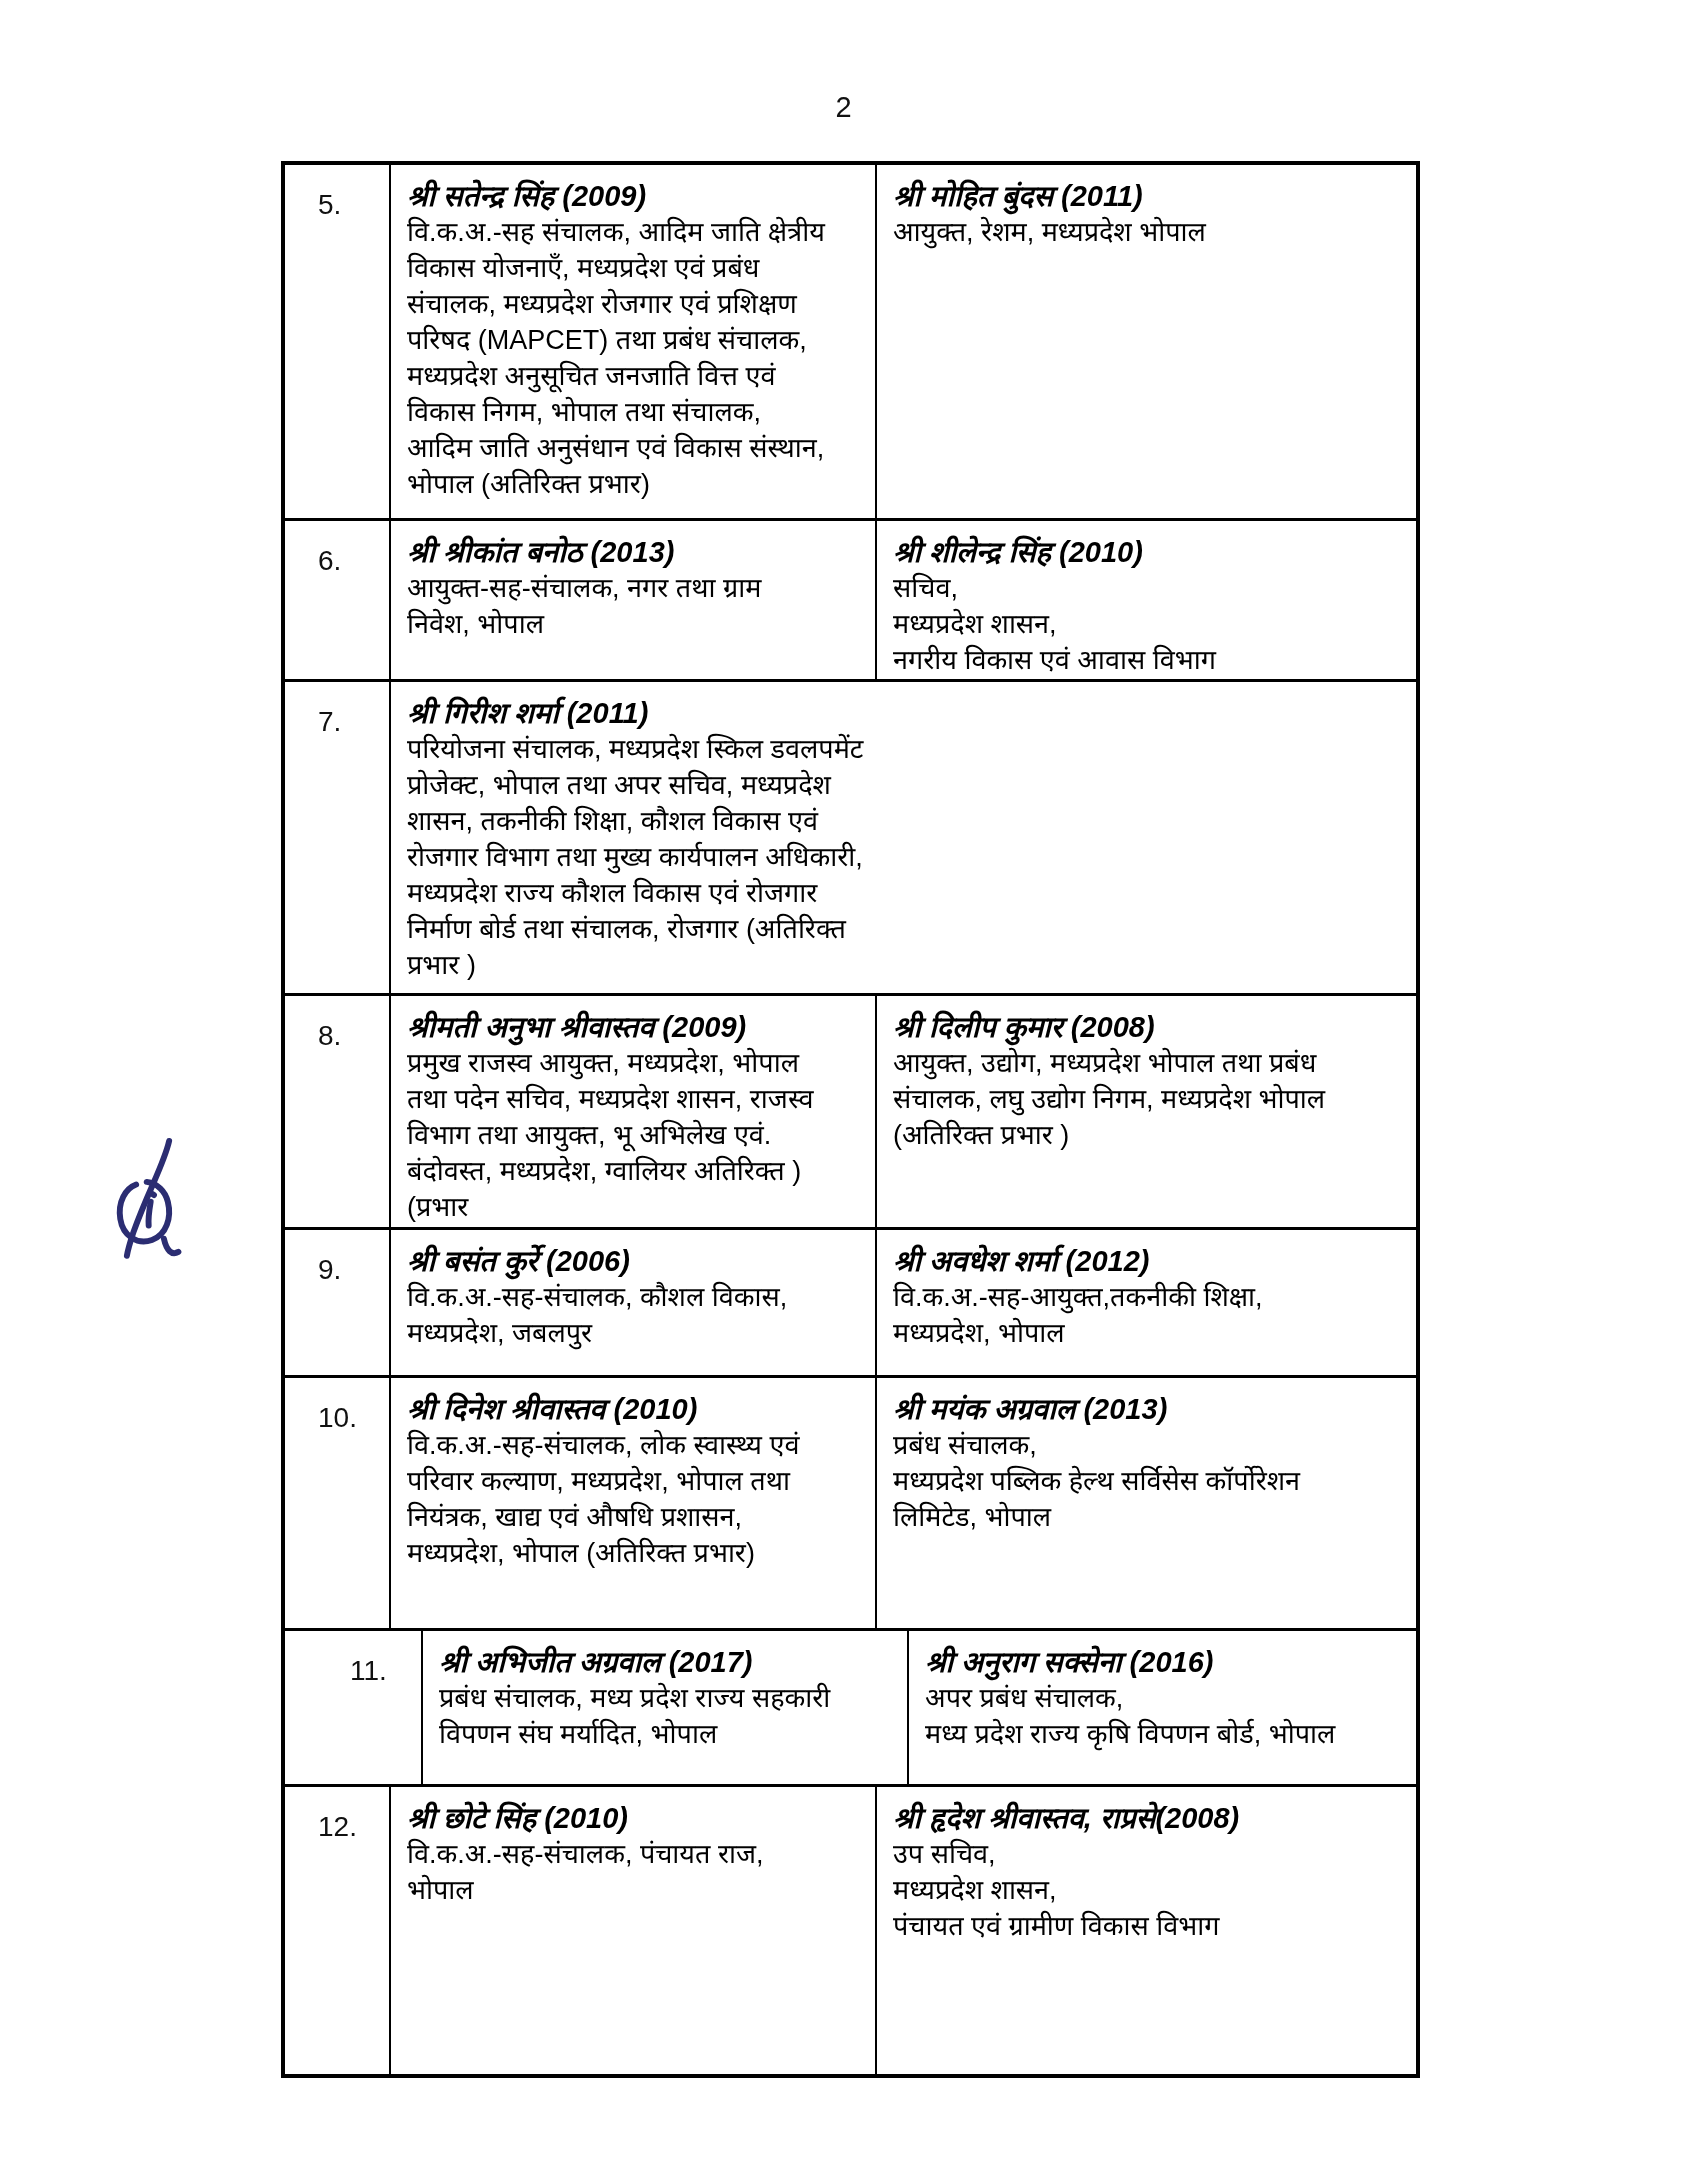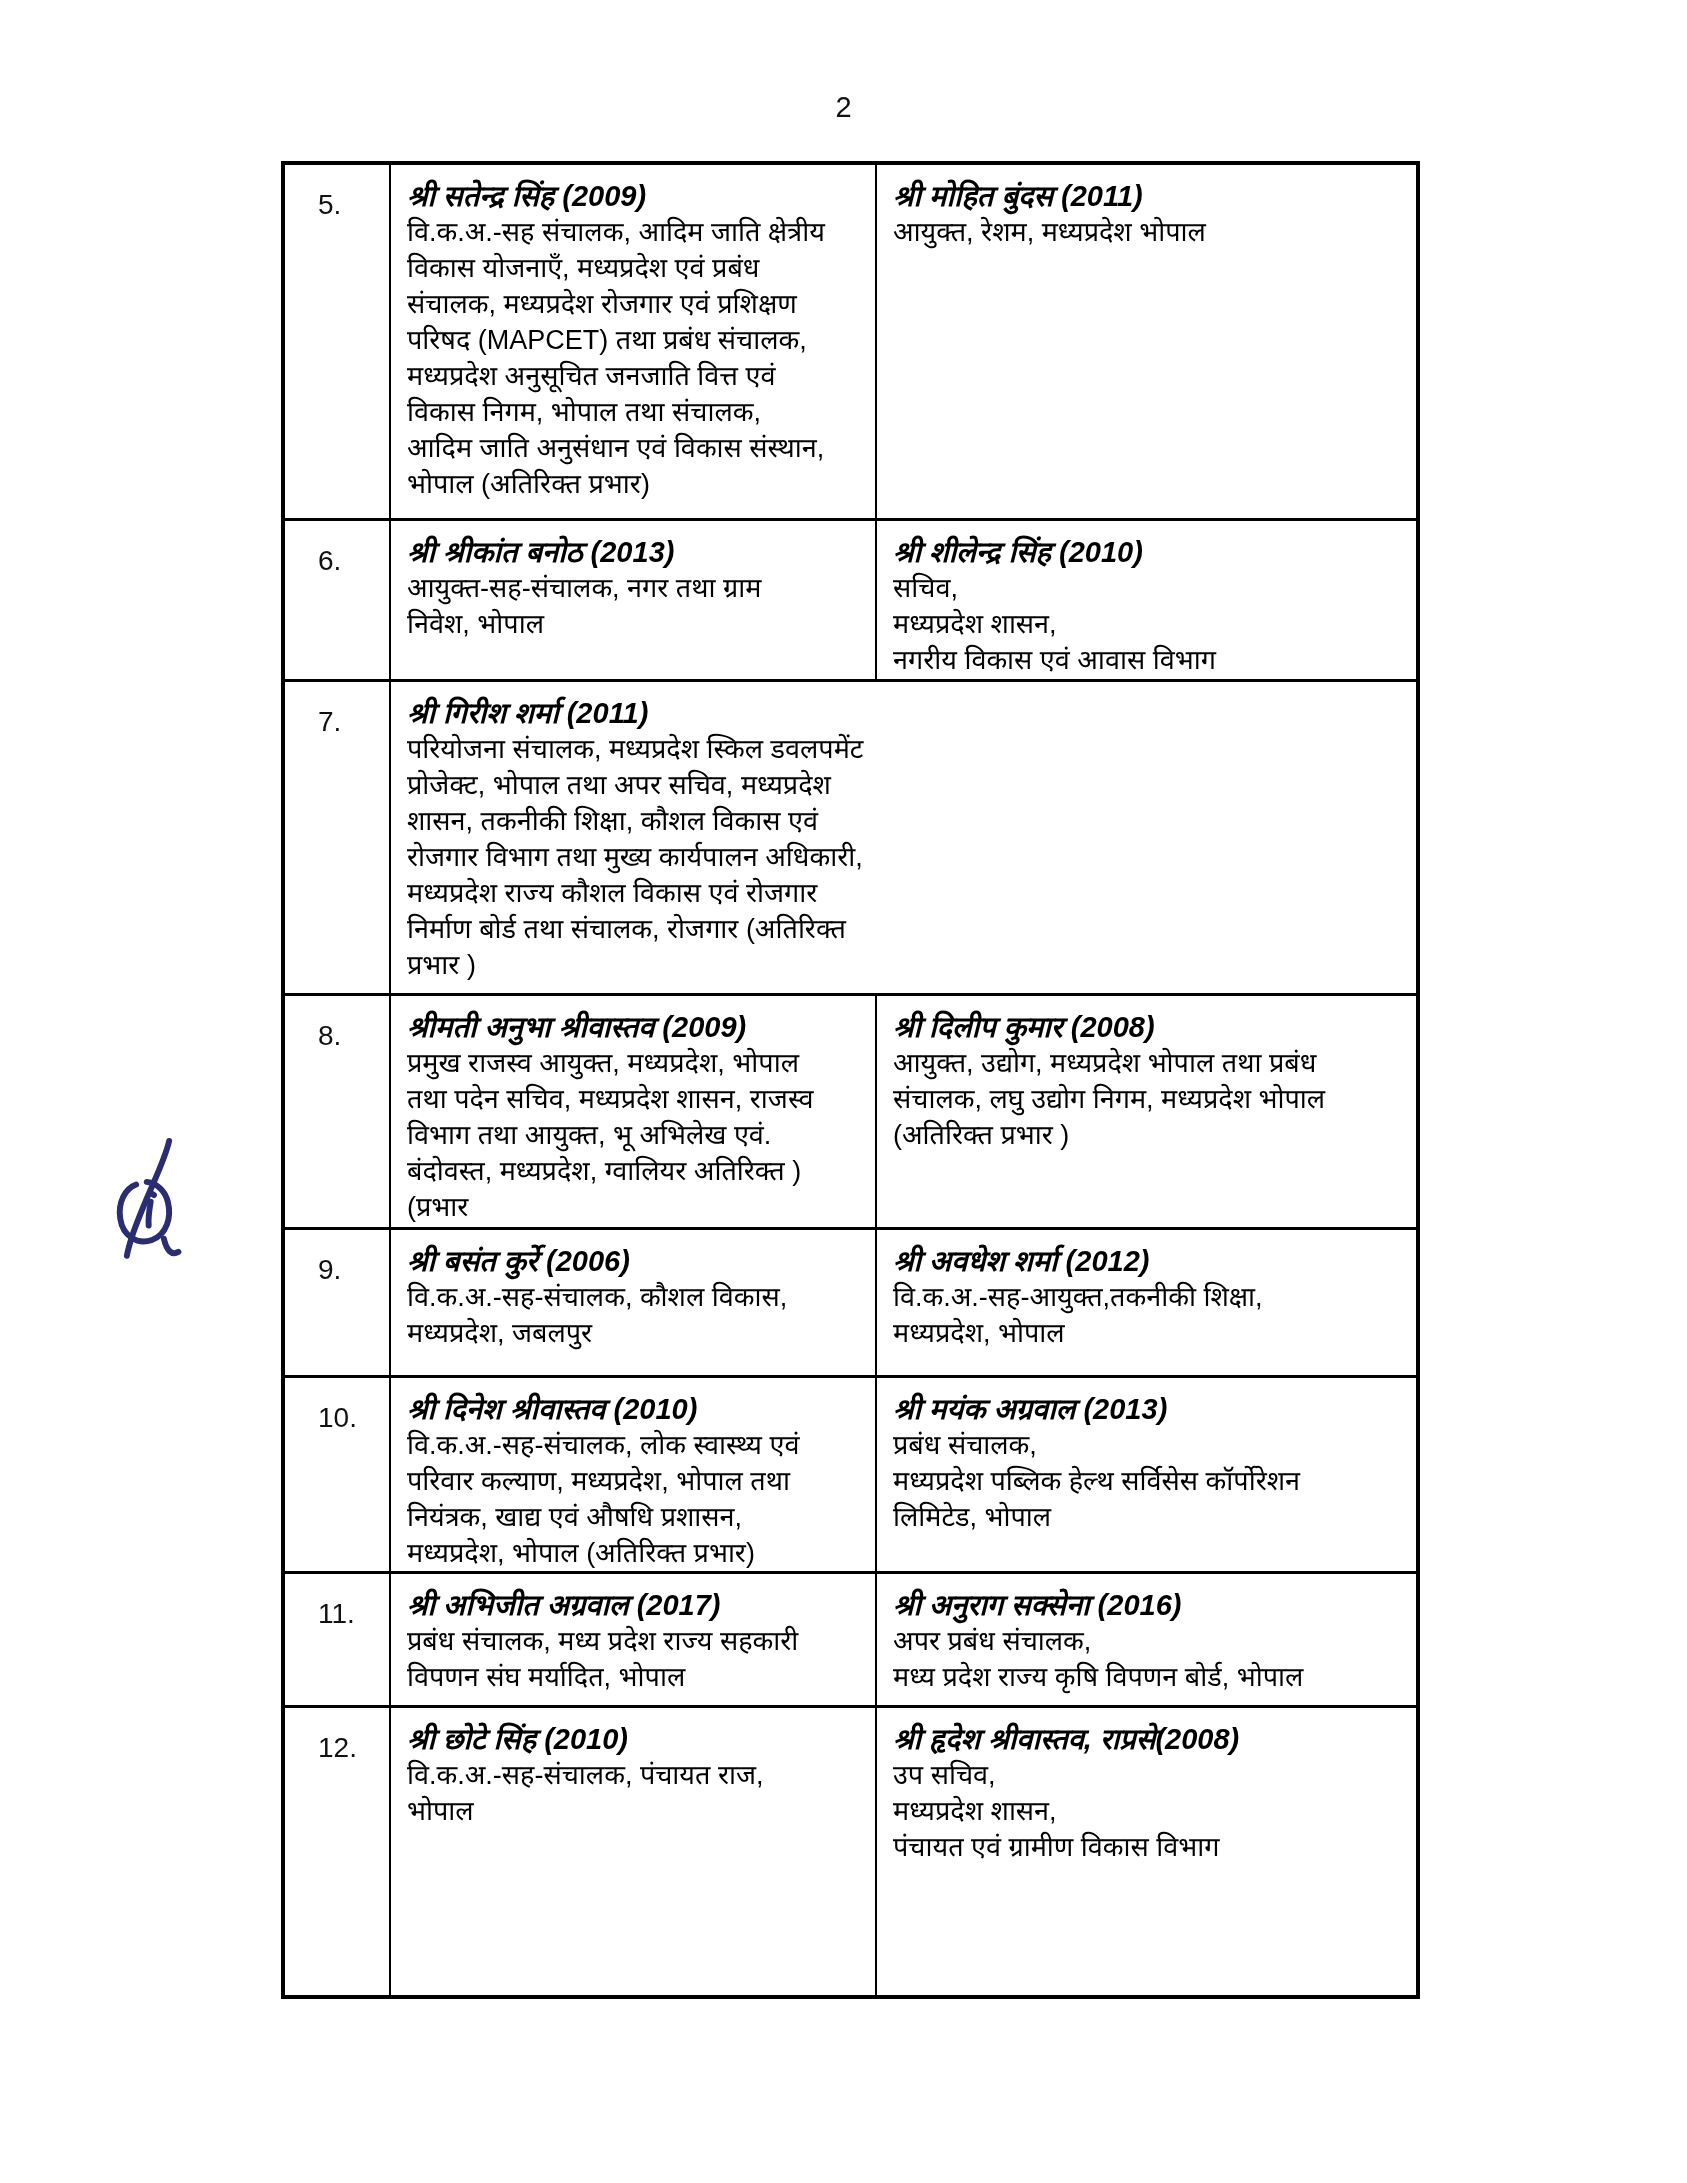--- a/index.html
+++ b/index.html
@@ -65,22 +65,22 @@
   .pdetails {
     font-size: 27px;
     white-space: pre-line;
   }
   
   .r0 { height: 356px; }
   .r1 { height: 161px; }
   .r2 { height: 314px; }
   .r3 { height: 234px; }
   .r4 { height: 148px; }
-  .r5 { height: 196px; }
-  .r6 { height: 134px; }
+  .r5 { height: 253px; }
+  .r6 { height: 156px; padding-left: 32px; }
   .r7 { height: 287px; }
   .signature {
     position: absolute;
     left: 111px;
     top: 1133px;
     width: 78px;
     height: 144px;
   }
 </style>
 </head>

